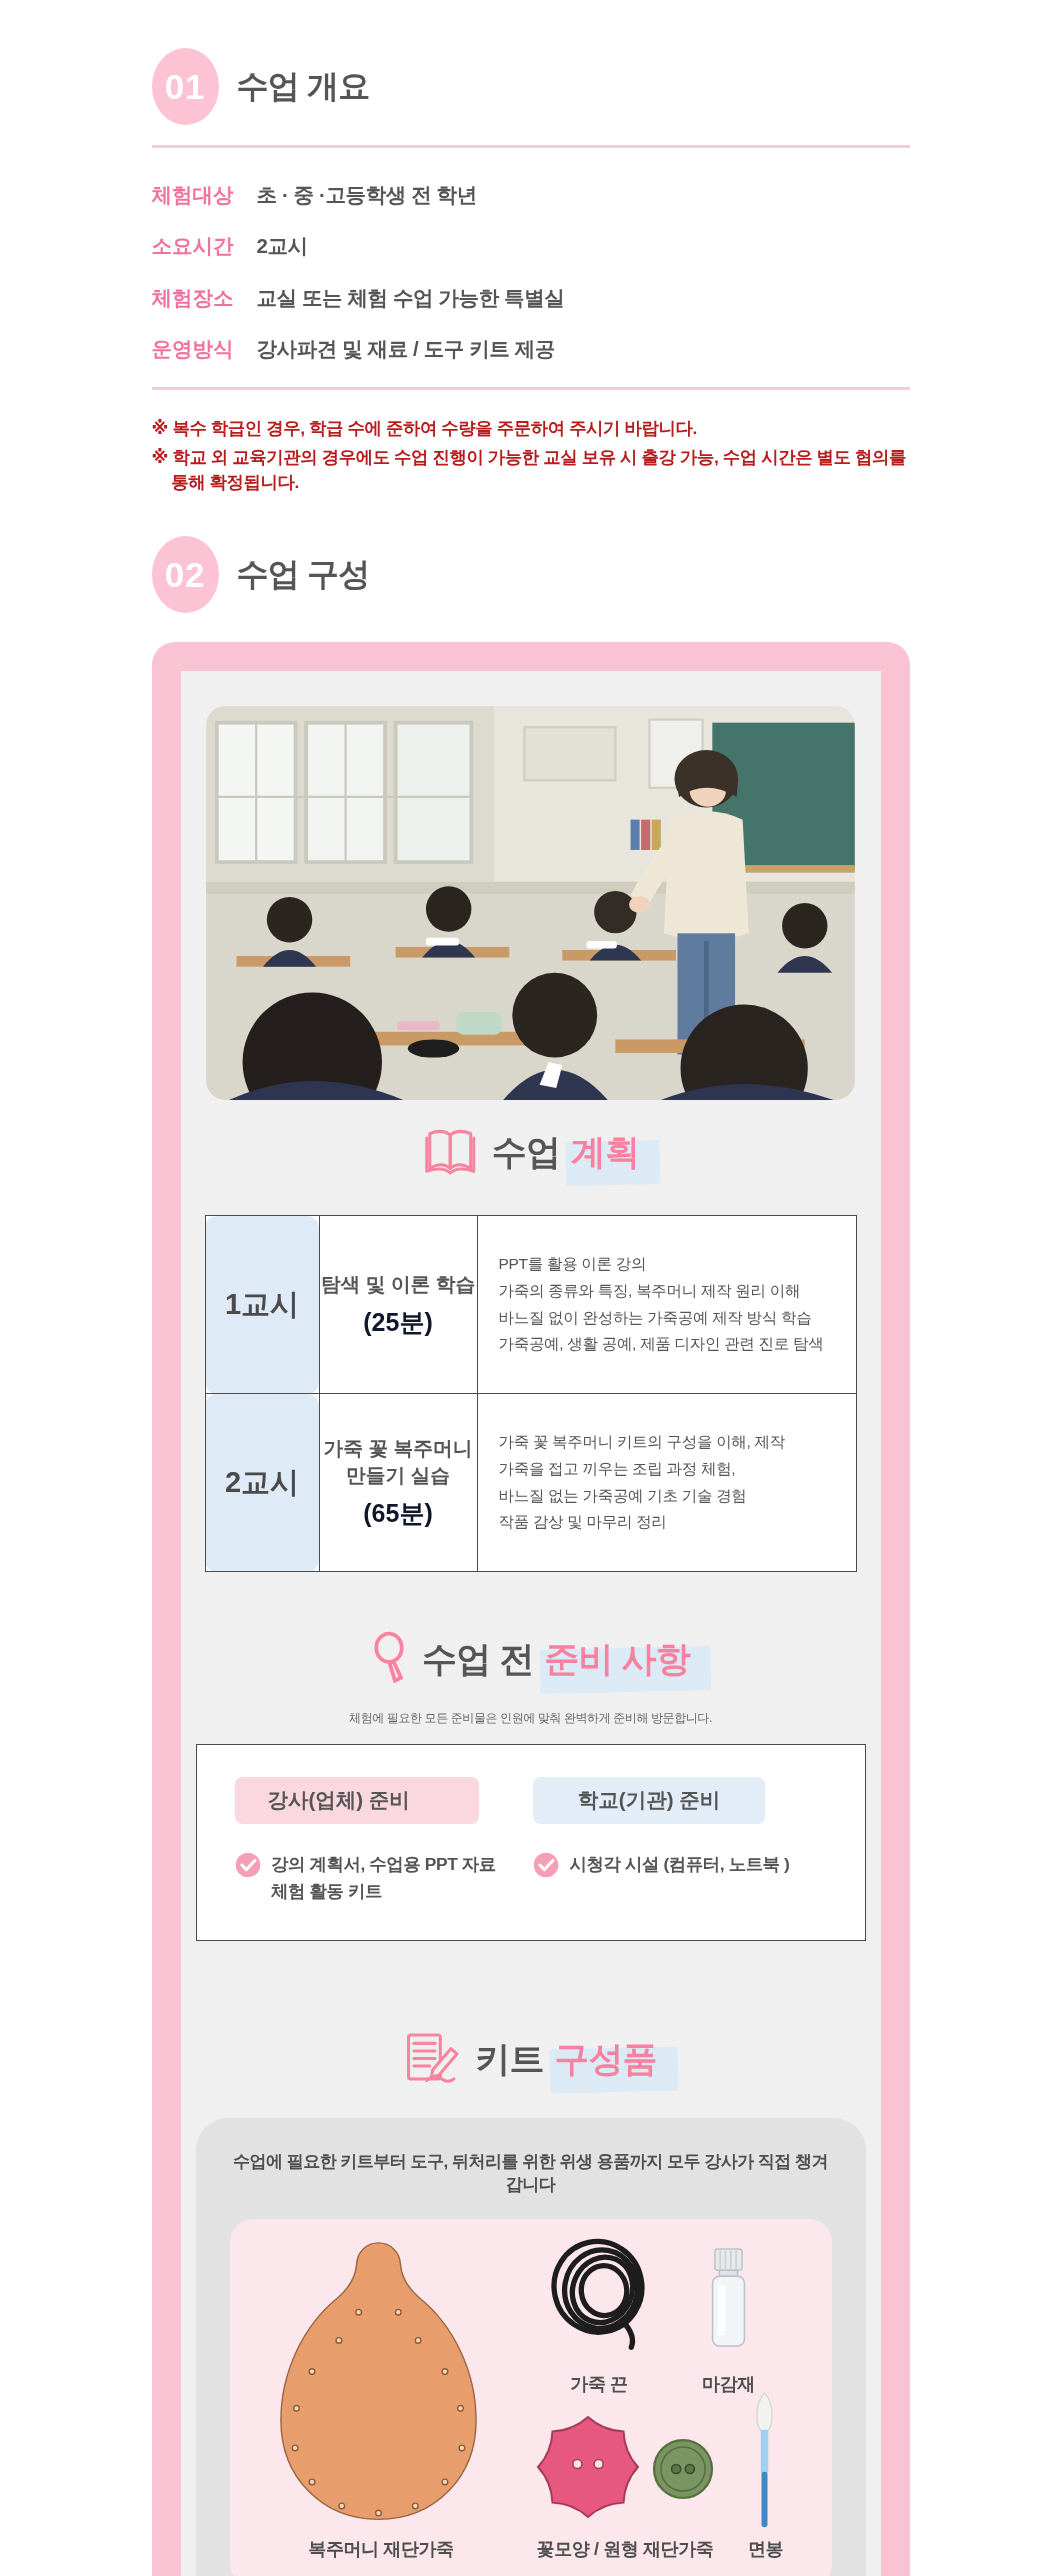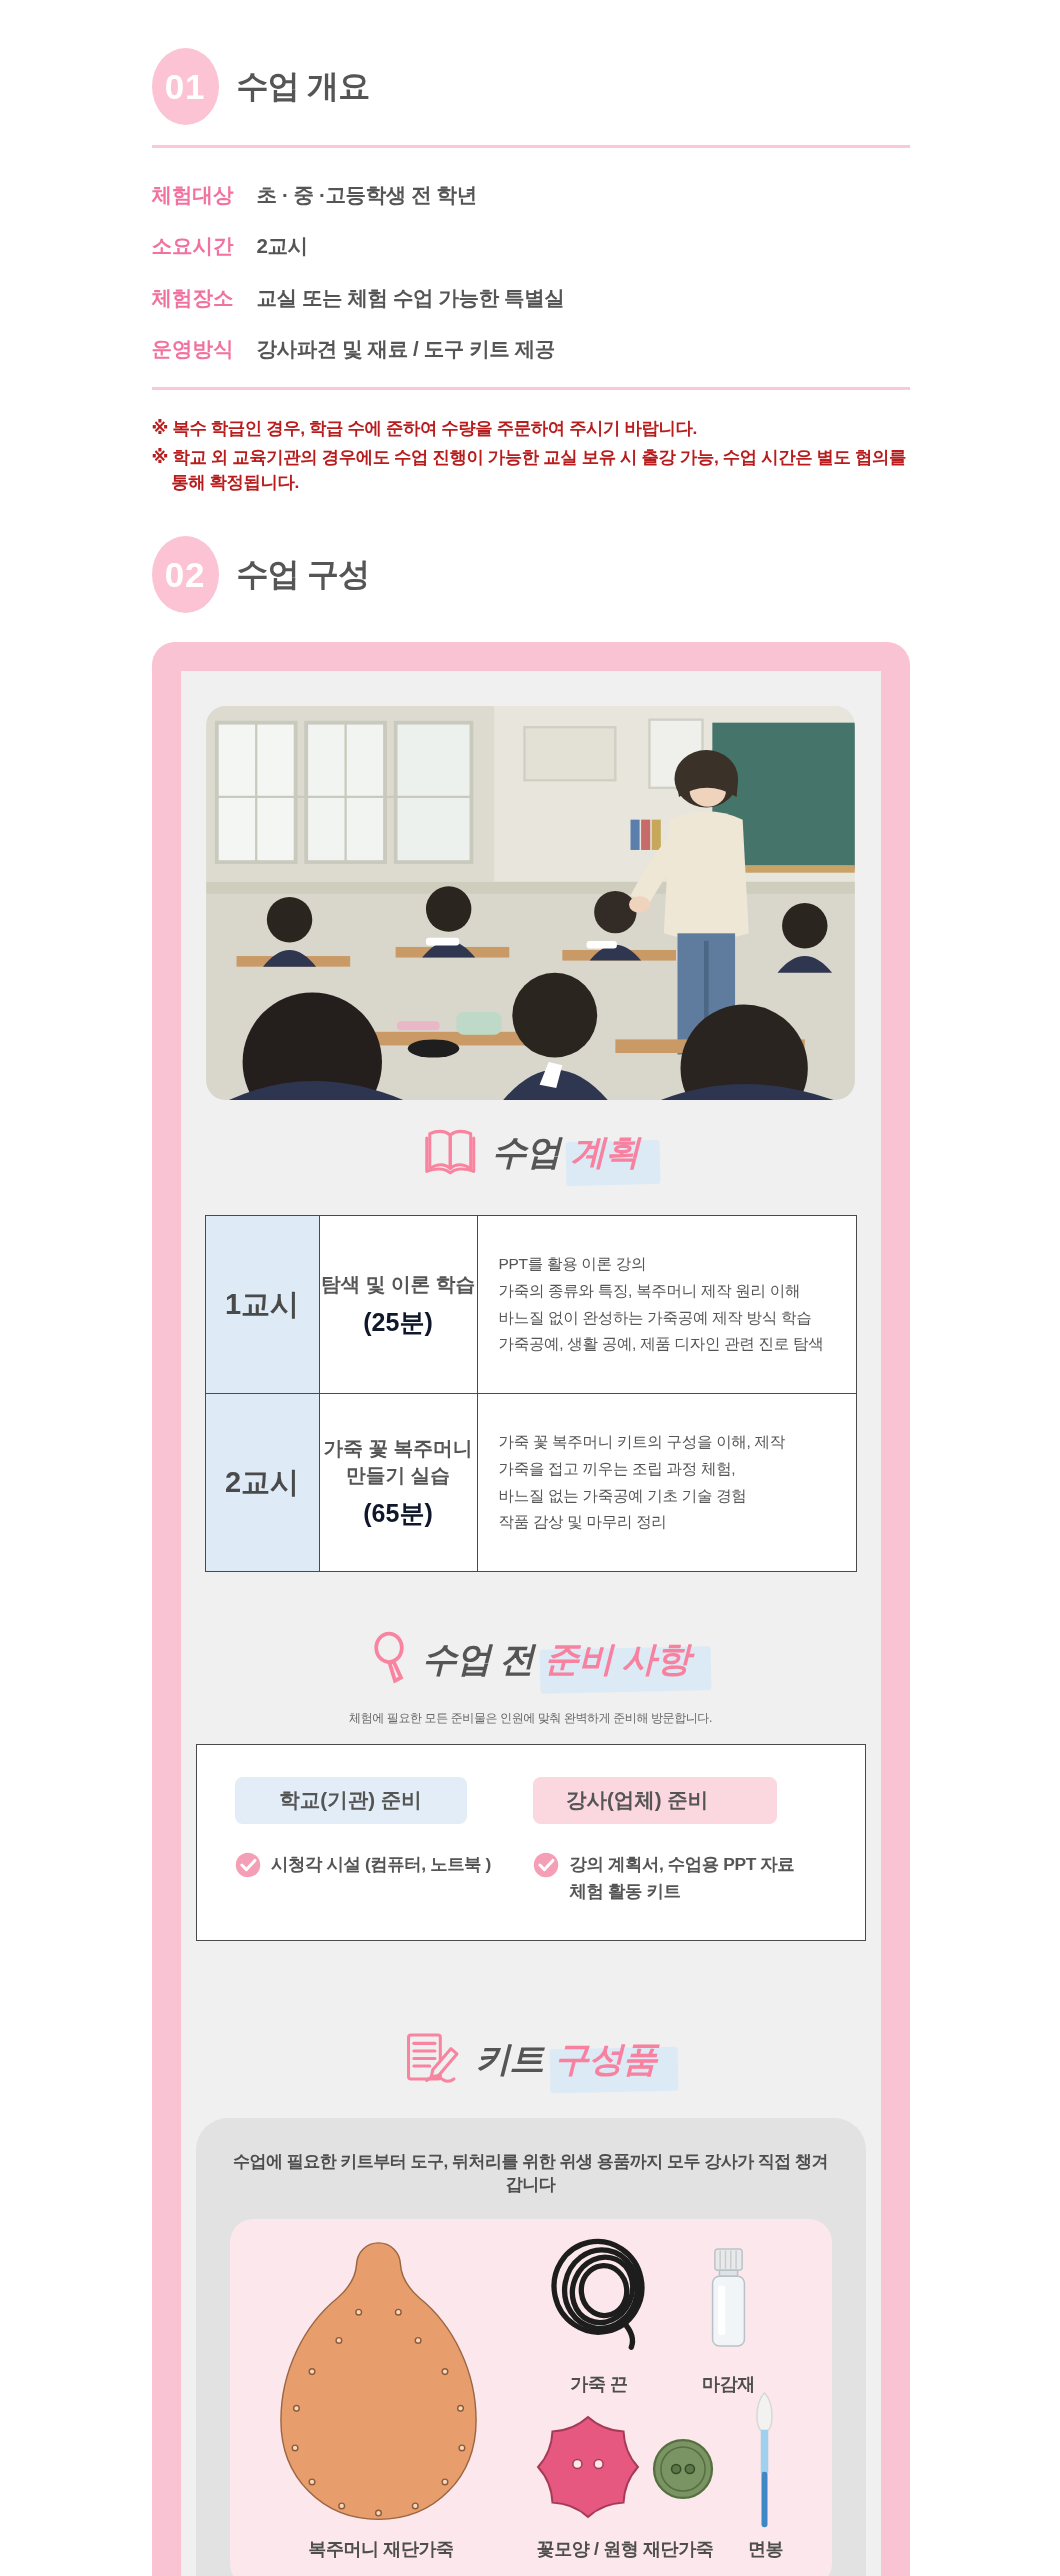--- a/index.html
+++ b/index.html
@@ -44,37 +44,37 @@
   .frame { margin-top:29px; background:#F9C3D3; border-radius:23px; padding:29px; }
   .frame-inner { background:#F0F0F0; padding:35px 15px 36px 15px; }
 
   
   .photo { width:649px; height:394px; margin:0 auto; border-radius:19.7px; overflow:hidden; }
   .photo svg { display:block; }
 
   
   .fancy { display:flex; align-items:center; justify-content:center; margin-top:26px; }
   .fancy .h-icon { margin-right:12px; flex:0 0 auto; }
-  .fancy .h-text { font-size:35px; font-weight:800; color:#555555; letter-spacing:-0.8px; white-space:pre;font-style:italic; }
+  .fancy .h-text { font-size:35px; font-weight:800; color:#555555; letter-spacing:-0.8px; white-space:pre; }
   .fancy .accent { position:relative; color:#F8819F; display:inline-block; margin-left:10.6px; }
   .fancy .accent i {
     position:absolute; left:-4.5px; right:-21px; top:12px; bottom:-9px;
     background:#DCEAF6; z-index:0; transform:rotate(-1.2deg); border-radius:3px;
   }
   .fancy .accent b { position:relative; z-index:1; font-weight:800; }
 
   
   .plan-table {
     width:652px; margin:36px auto 0 auto; border-collapse:collapse;
     border:1.5px solid #4a4a4a; background:#ffffff;
   }
   .plan-table td { border:0.8px solid #4a4a4a; vertical-align:middle; }
   td.period-cell {
     width:114px; background:#DEEBF7; text-align:center;
-    font-size:29px; font-weight:800; color:#4a4a4a; height:178px;
+    font-size:29px; font-weight:800; color:#4a4a4a; height:178px;border-radius:12px;
   }
   td.name-cell { width:158px; text-align:center; }
   .lesson-name { font-size:19.7px; font-weight:700; color:#555555; white-space:pre-line; line-height:1.35; }
   .lesson-duration { margin-top:9px; font-size:25px; font-weight:800; color:#0f172a; }
   td.detail-cell { padding:13.6px 12px 13.6px 21px; }
   .detail-line { font-size:15.5px; color:#555555; line-height:1.72; letter-spacing:-0.3px; }
 
   
   .prep-heading { margin-top:59px; }
   .prep-sub { margin-top:23px; text-align:center; font-size:12px; color:#666666; letter-spacing:-0.4px; }
@@ -269,42 +269,42 @@
           </svg>
         </span>
         <span class="h-text">수업 전</span>
         <span class="h-text accent"><i></i><b>준비 사항</b></span>
       </div>
 
       <div class="prep-sub">체험에 필요한 모든 준비물은 인원에 맞춰 완벽하게 준비해 방문합니다.</div>
 
       <div class="prep-box">
         <div class="prep-col">
-          <div class="pill pill-blue">학교(기관) 준비</div>
-          <div class="check-item">
-            <span class="check-ic">
-              <svg width="26" height="26" viewBox="0 0 34 34">
-                <circle cx="17" cy="17" r="16" fill="#F49FB6"></circle>
-                <path d="M9 17 L15 23 L26 11" fill="none" stroke="#ffffff" stroke-width="4" stroke-linecap="round" stroke-linejoin="round"></path>
-              </svg>
-            </span>
-            <span class="check-text">시청각 시설 (컴퓨터, 노트북 )</span>
-          </div>
-        </div>
-        <div class="prep-col">
           <div class="pill pill-pink">강사(업체) 준비</div>
           <div class="check-item">
             <span class="check-ic">
               <svg width="26" height="26" viewBox="0 0 34 34">
                 <circle cx="17" cy="17" r="16" fill="#F49FB6"></circle>
                 <path d="M9 17 L15 23 L26 11" fill="none" stroke="#ffffff" stroke-width="4" stroke-linecap="round" stroke-linejoin="round"></path>
               </svg>
             </span>
             <span class="check-text" style="white-space:pre-line">강의 계획서, 수업용 PPT 자료
 체험 활동 키트</span>
+          </div>
+        </div>
+        <div class="prep-col">
+          <div class="pill pill-blue">학교(기관) 준비</div>
+          <div class="check-item">
+            <span class="check-ic">
+              <svg width="26" height="26" viewBox="0 0 34 34">
+                <circle cx="17" cy="17" r="16" fill="#F49FB6"></circle>
+                <path d="M9 17 L15 23 L26 11" fill="none" stroke="#ffffff" stroke-width="4" stroke-linecap="round" stroke-linejoin="round"></path>
+              </svg>
+            </span>
+            <span class="check-text">시청각 시설 (컴퓨터, 노트북 )</span>
           </div>
         </div>
       </div>
 
       <div class="fancy kit-heading">
         <span class="h-icon">
           <svg width="59" height="53" viewBox="0 0 78 70">
             <g fill="none" stroke="#F8849F" stroke-width="4" stroke-linejoin="round" stroke-linecap="round">
               <rect x="6" y="4" width="42" height="58" rx="3" fill="#F0F0F0"></rect>
               <line x1="13" y1="15" x2="41" y2="15"></line>

